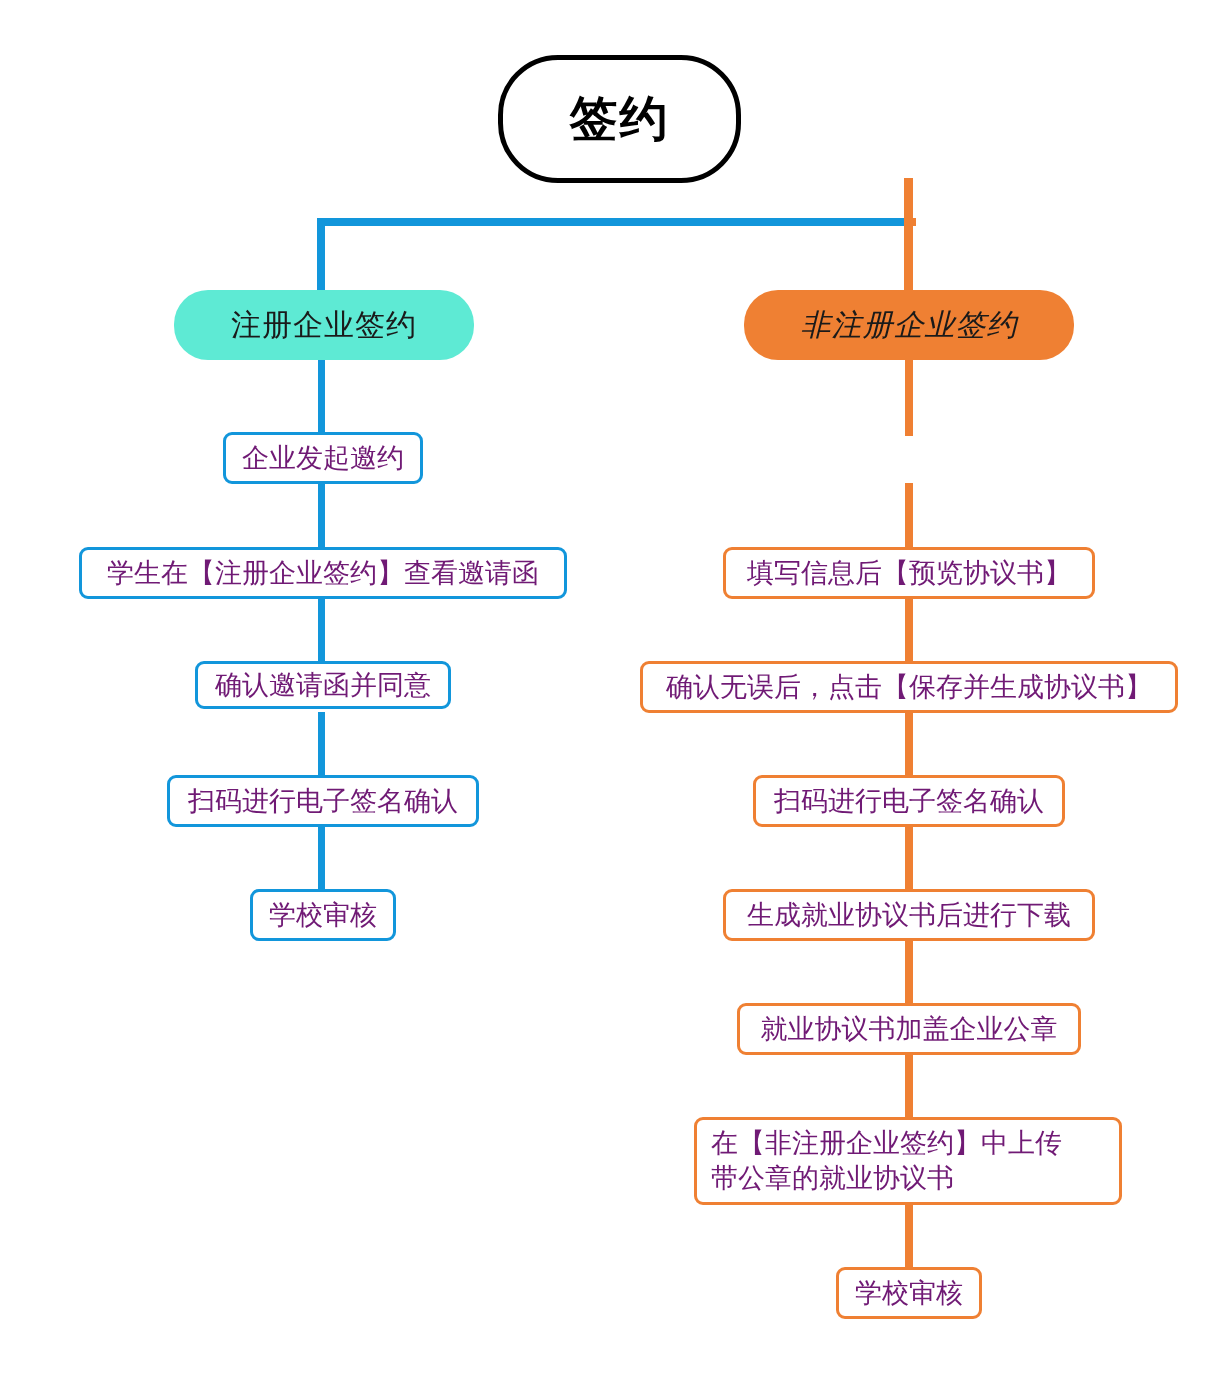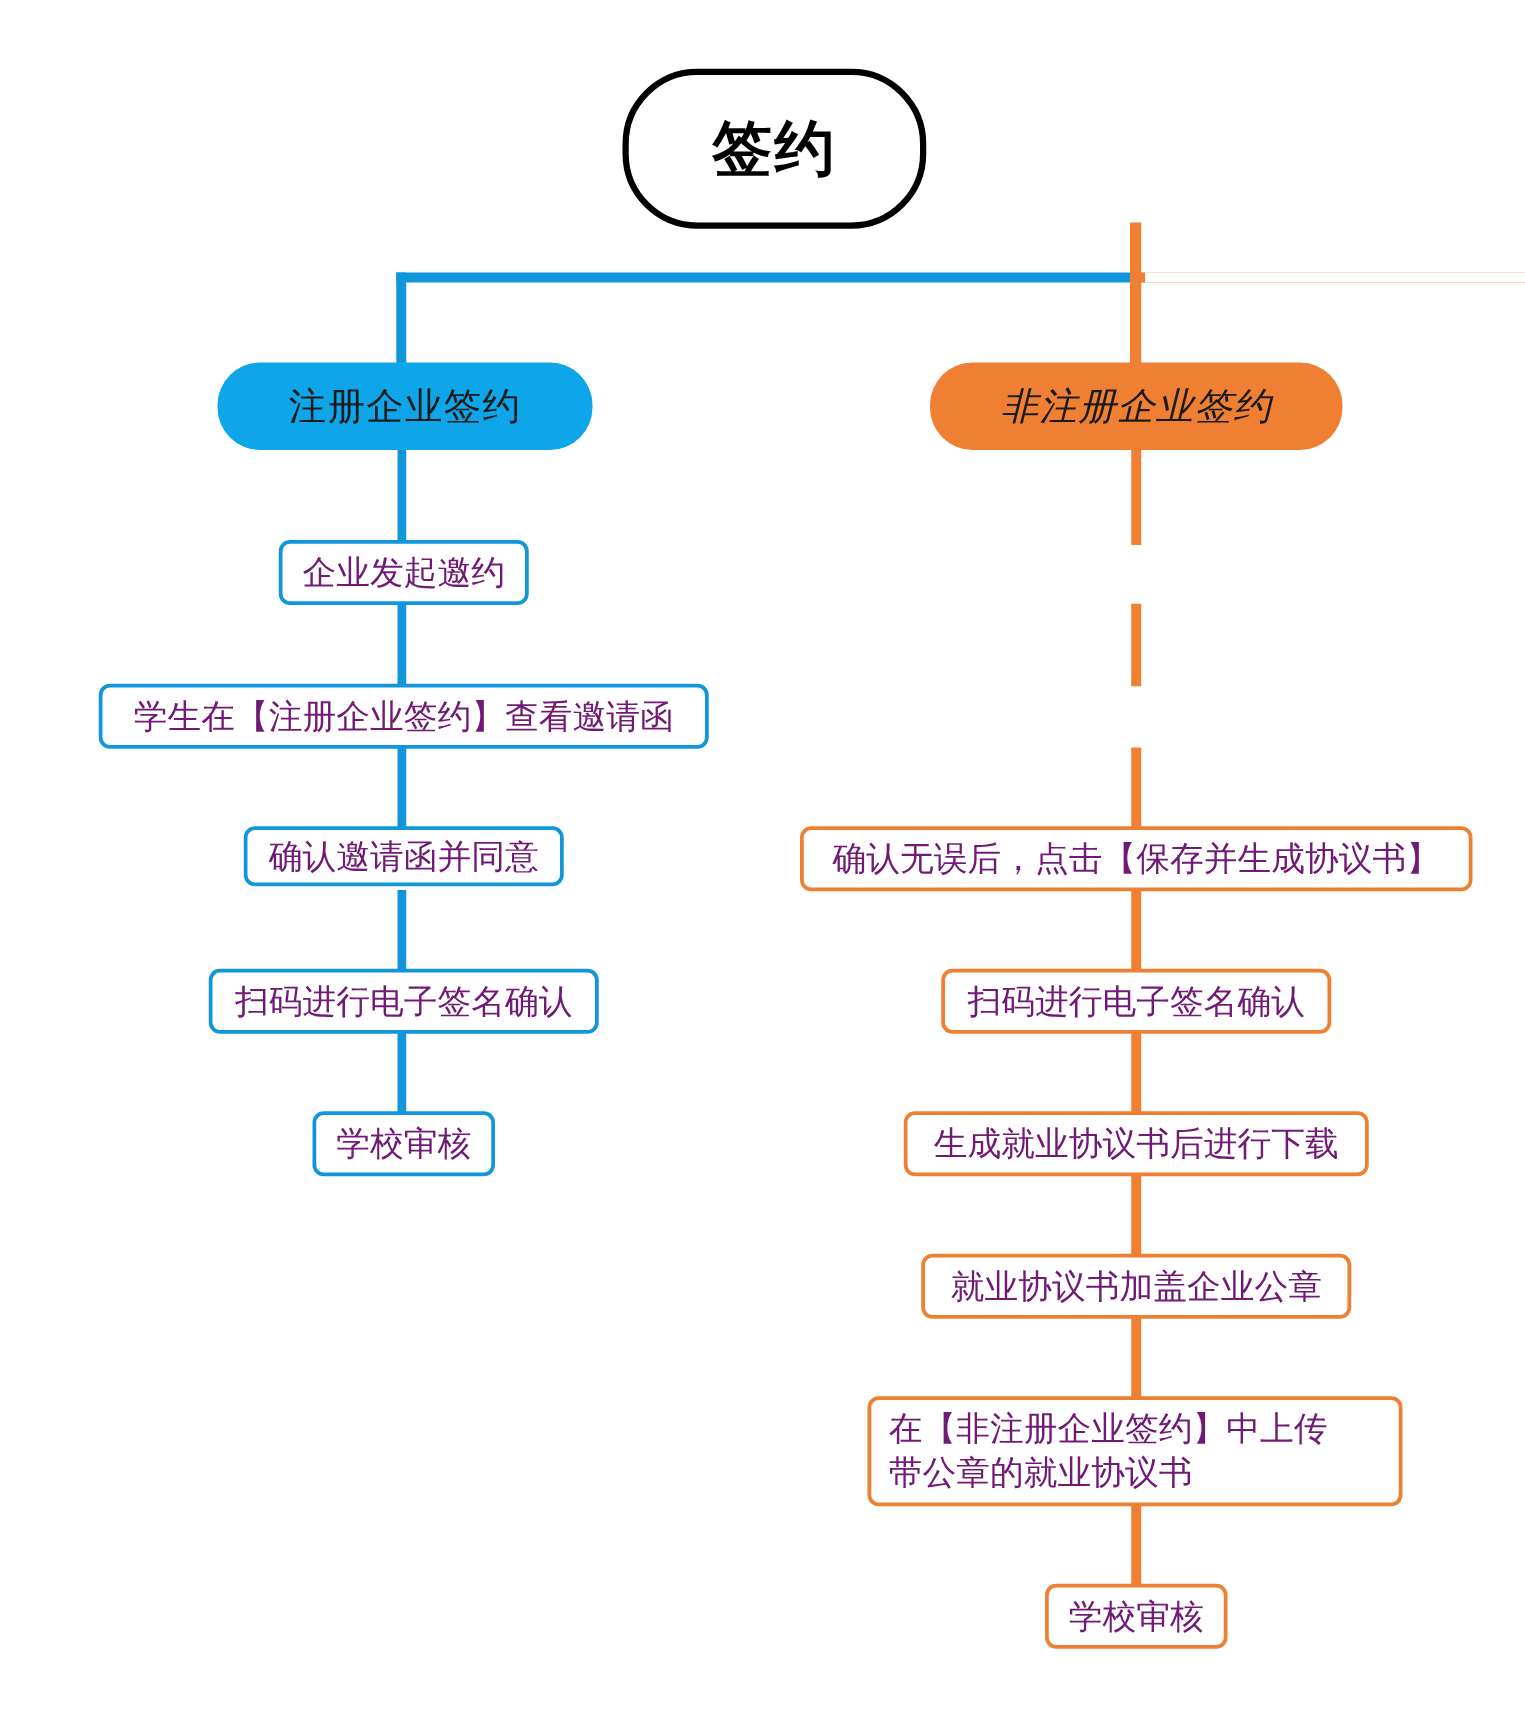--- a/index.html
+++ b/index.html
@@ -44,21 +44,21 @@
     position: absolute;
     display: flex;
     align-items: center;
     justify-content: center;
     box-sizing: border-box;
     border-radius: 34px;
     color: #1a1a1a;
     font-size: 30px;
     letter-spacing: 1px;
   }
-  .branch-blue { background: #0ea5e9; }
+  .branch-blue { background: #5eead4; }
   .branch-orange { background: #ef8033; }
 
   
   .step-node {
     position: absolute;
     display: flex;
     align-items: center;
     box-sizing: border-box;
     background: #ffffff;
     border-radius: 9px;
@@ -134,20 +134,23 @@
 
   <div class="step-node step-blue step-center" style="left:231px; top:889px; width:146px; height:52px;">
     <span>学校审核</span>
   </div>
 
   <div class="branch-node branch-orange" style="left:725px; top:290px; width:330px; height:70px;font-style:italic;">
     <span>非注册企业签约</span>
   </div>
 
 
+  <div class="step-node step-orange step-center" style="left:704px; top:547px; width:372px; height:52px;">
+    <span>填写信息后【预览协议书】</span>
+  </div>
 
   <div class="step-node step-orange step-center" style="left:621px; top:661px; width:538px; height:52px;">
     <span>确认无误后，点击【保存并生成协议书】</span>
   </div>
 
   <div class="step-node step-orange step-center" style="left:734px; top:775px; width:312px; height:52px;">
     <span>扫码进行电子签名确认</span>
   </div>
 
   <div class="step-node step-orange step-center" style="left:704px; top:889px; width:372px; height:52px;">

